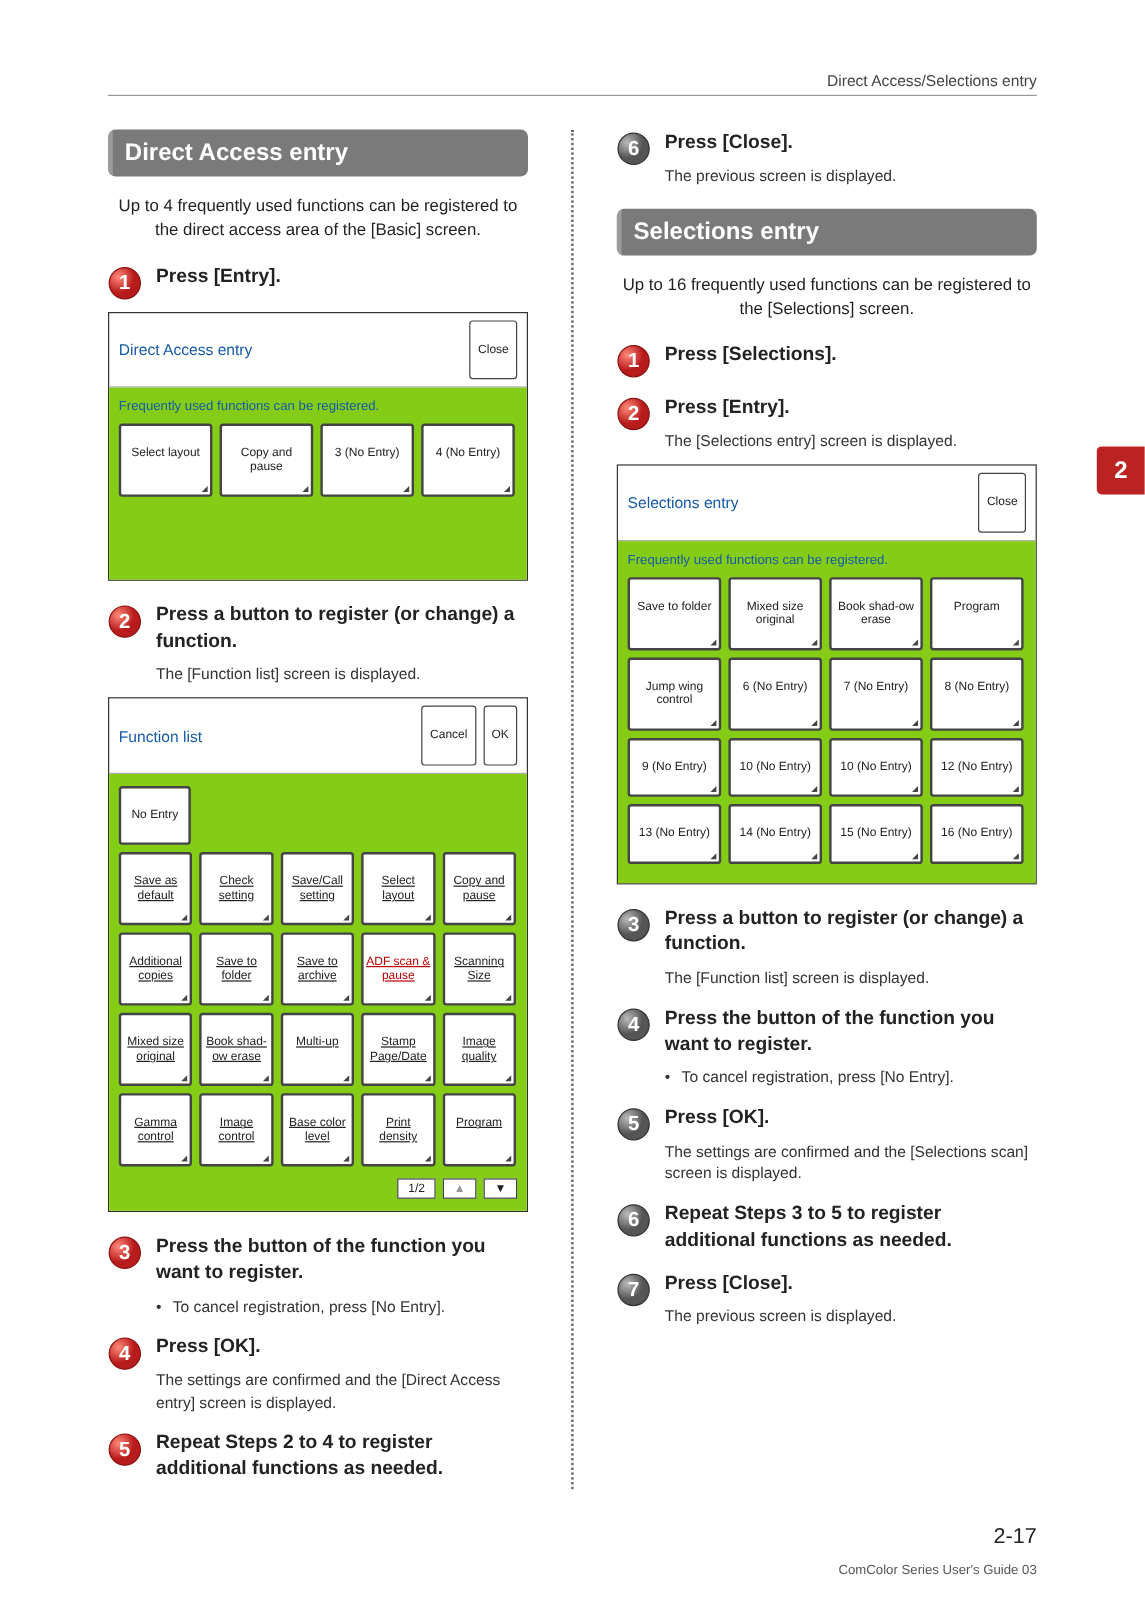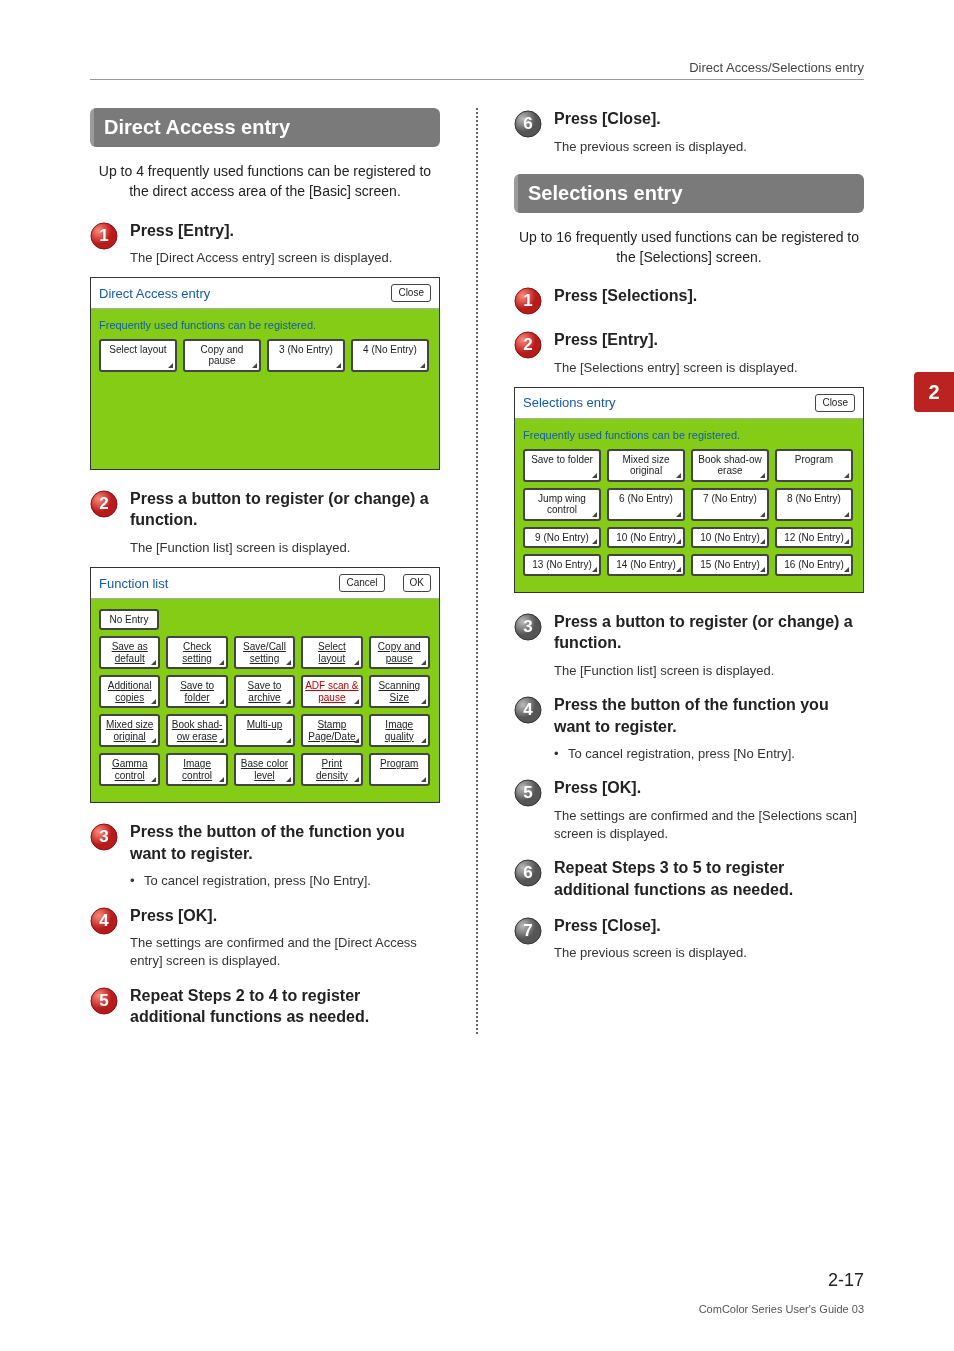--- a/index.html
+++ b/index.html
@@ -109,29 +109,29 @@
     background: #84cc16;
     padding: 10px 8px;
     min-height: 140px;
   }
   .mock-note { color:#155aa8; font-size: 11px; margin-bottom: 8px; }
   .mock-row { display: flex; gap: 6px; margin-bottom: 6px; flex-wrap: wrap;}
   .mock-btn {
     border: 2px solid #444;
     background: #fff;
     border-radius: 3px;
-    padding: 3px 2px;
+    padding: 17px 2px;
     font-size: 10px;
     text-align: center;
     line-height: 1.15;
     flex: 1;
     position: relative;
     min-width: 0;
   }
-  .mock-btn.small { padding: 2px 6px; flex: 0 0 auto; }
+  .mock-btn.small { padding: 18px 6px; flex: 0 0 auto; }
   .mock-btn.pill { border:1px solid #444; }
   .mock-btn.sel { color: #b00; border-color:#444; }
   .corner::after{
     content:"";
     position:absolute; right:2px; bottom:2px;
     width:0;height:0;border-left:5px solid transparent;border-bottom:5px solid #444;
   }
   .grid4 .mock-btn { flex: 0 0 calc(25% - 5px); }
   .grid5 .mock-btn { flex: 0 0 calc(20% - 5px); text-decoration: underline; }
   .pager-row { display:flex; justify-content:flex-end; gap:6px; padding-top:4px;}
@@ -193,21 +193,20 @@
                   <stop offset="0%" stop-color="#ff8a7a"></stop>
                   <stop offset="100%" stop-color="#b81b1b"></stop>
                 </radialGradient>
               </defs>
               <circle cx="14" cy="14" r="13" fill="url(#g1)" stroke="#8a1212"></circle>
             </svg>
           <span>1</span>
         </div>
         <div class="step-body">
           <div class="step-title">Press [Entry].</div>
-          <div class="step-desc">The [Direct Access entry] screen is displayed.</div>
         </div>
       </div>
 
       <div class="mock">
         <div class="mock-header">
           <span class="mock-title">Direct Access entry</span>
           <span class="mock-btn small pill">Close</span>
         </div>
         <div class="mock-body" style="min-height:160px;">
           <div class="mock-note">Frequently used functions can be registered.</div>
@@ -231,21 +230,21 @@
         </div>
         <div class="step-body">
           <div class="step-title">Press a button to register (or change) a function.</div>
           <div class="step-desc">The [Function list] screen is displayed.</div>
         </div>
       </div>
 
       <div class="mock">
         <div class="mock-header">
           <span class="mock-title">Function list</span>
-          <span style="display:flex;gap:18px;">
+          <span style="display:flex;gap:6px;">
             <span class="mock-btn small pill">Cancel</span>
             <span class="mock-btn small pill">OK</span>
           </span>
         </div>
         <div class="mock-body" style="min-height:auto;">
           <div class="mock-row">
               <div class="mock-btn" style="flex:0 0 60px;">No Entry</div>
             </div>
           <div class="mock-row grid5">
             <div class="mock-btn corner">Save as default</div>
@@ -268,20 +267,25 @@
             <div class="mock-btn corner">Stamp Page/Date</div>
             <div class="mock-btn corner">Image quality</div>
           </div>
           <div class="mock-row grid5">
             <div class="mock-btn corner">Gamma control</div>
             <div class="mock-btn corner">Image control</div>
             <div class="mock-btn corner">Base color level</div>
             <div class="mock-btn corner">Print density</div>
             <div class="mock-btn corner">Program</div>
           </div>
+          <div class="pager-row">
+            <div class="pager-box">1/2</div>
+            <div class="pager-box" style="color:#999;">▲</div>
+            <div class="pager-box">▼</div>
+          </div>
         </div>
       </div>
 
       <div class="step">
         <div class="num-badge">
           <svg viewBox="0 0 28 28">
               <circle cx="14" cy="14" r="13" fill="url(#g1)" stroke="#8a1212"></circle>
             </svg>
           <span>3</span>
         </div>

